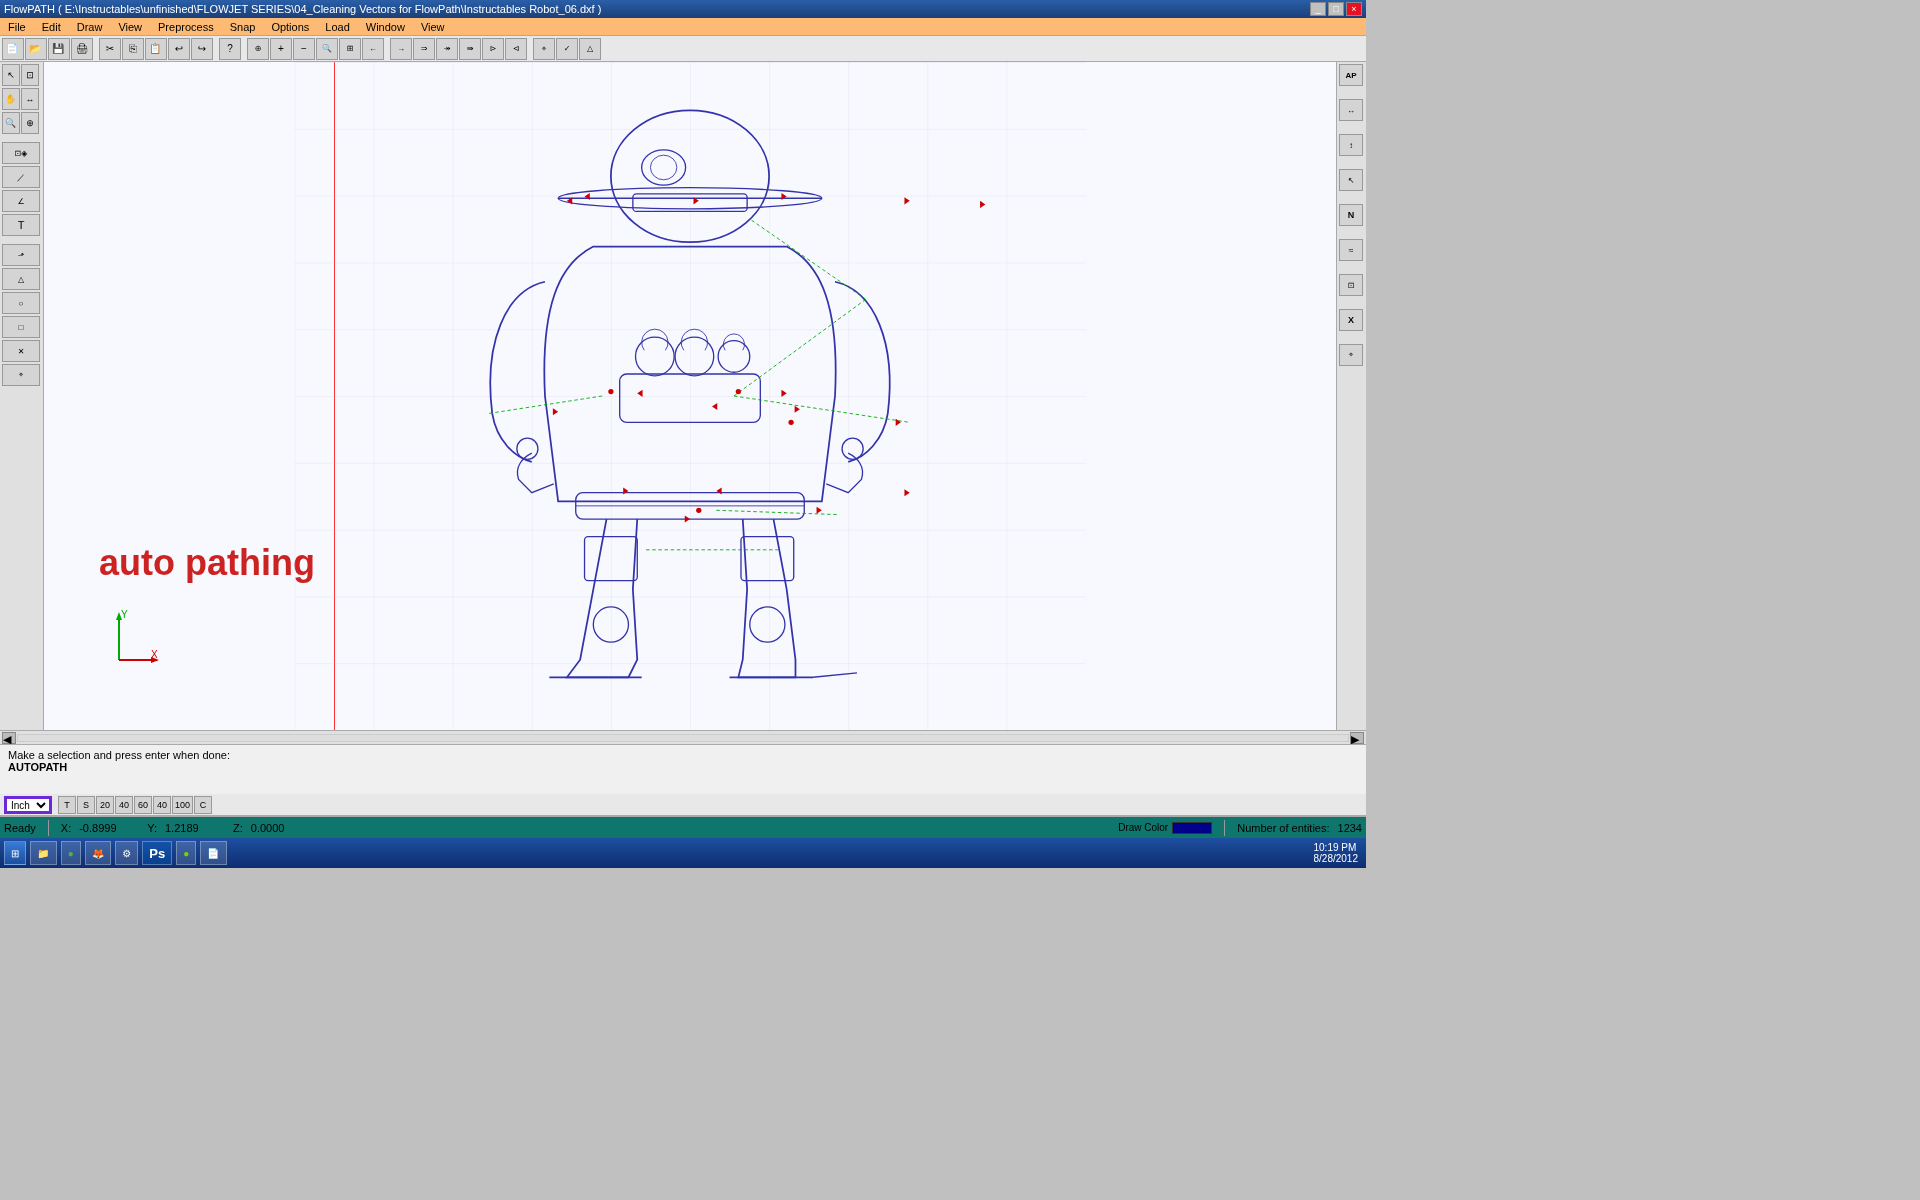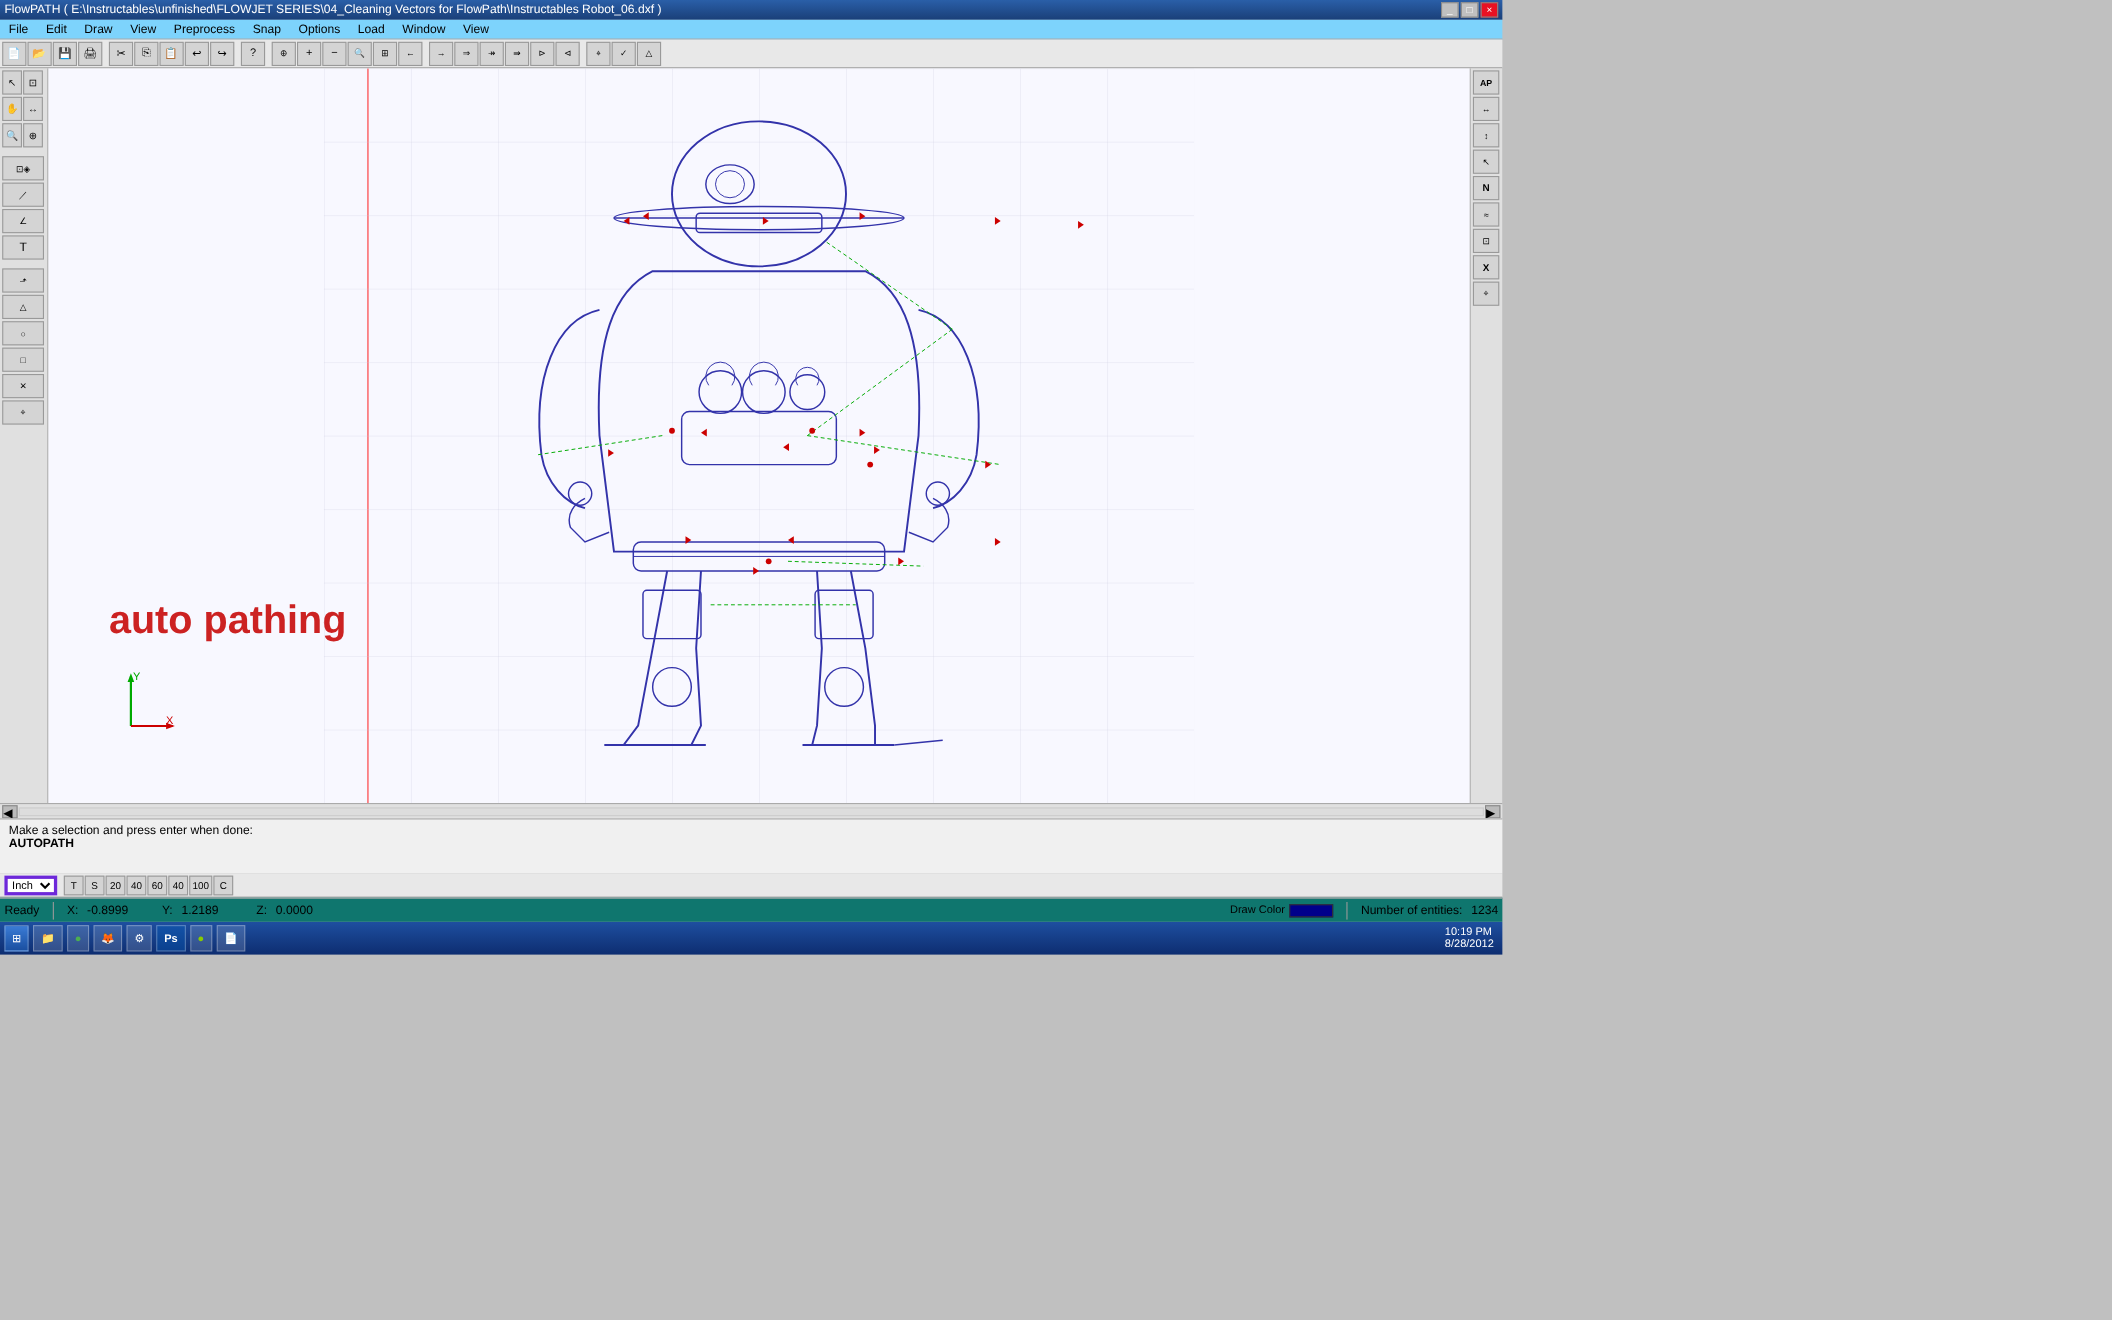--- a/index.html
+++ b/index.html
@@ -31,21 +31,21 @@
       background: #c0c0c0;
       border: 1px solid #888;
       font-size: 9px;
       display: flex; align-items: center; justify-content: center;
       cursor: pointer;
     }
 
     
     #menu-bar {
       height: 18px;
-      background: #7dd3fc;
+      background: #fdba74;
       border-bottom: 1px solid #aaa;
       display: flex;
       align-items: center;
       padding: 0 4px;
       gap: 8px;
     }
     .menu-item {
       font-size: 11px;
       cursor: pointer;
       padding: 2px 4px;
@@ -115,21 +115,21 @@
     }
 
     
     #right-panel {
       width: 30px;
       background: #e0e0e0;
       border-left: 1px solid #aaa;
       display: flex;
       flex-direction: column;
       padding: 2px;
-      gap: 2px;
+      gap: 13px;
       flex-shrink: 0;
     }
     .right-btn {
       width: 24px; height: 22px;
       background: #d4d4d4;
       border: 1px solid #999;
       display: flex; align-items: center; justify-content: center;
       font-size: 8px;
       cursor: pointer;
     }
@@ -538,21 +538,21 @@
   <div class="taskbar-btn">
     <span style="color:#4caf50;">●</span>
   </div>
   <div class="taskbar-btn">
     <span style="color:#ff6d00;">🦊</span>
   </div>
   <div class="taskbar-btn">
     <span>⚙</span>
   </div>
   <div class="taskbar-btn" style="background:rgba(0,100,200,0.3);">
-    <span style="font-size:10px; font-weight:bold;">Ps</span>
+    <span style="font-size:13px; font-weight:bold;">Ps</span>
   </div>
   <div class="taskbar-btn">
     <span style="color:#88cc00;">●</span>
   </div>
   <div class="taskbar-btn">
     <span>📄</span>
   </div>
   <div id="taskbar-clock">
     <div>10:19 PM</div>
     <div>8/28/2012</div>

